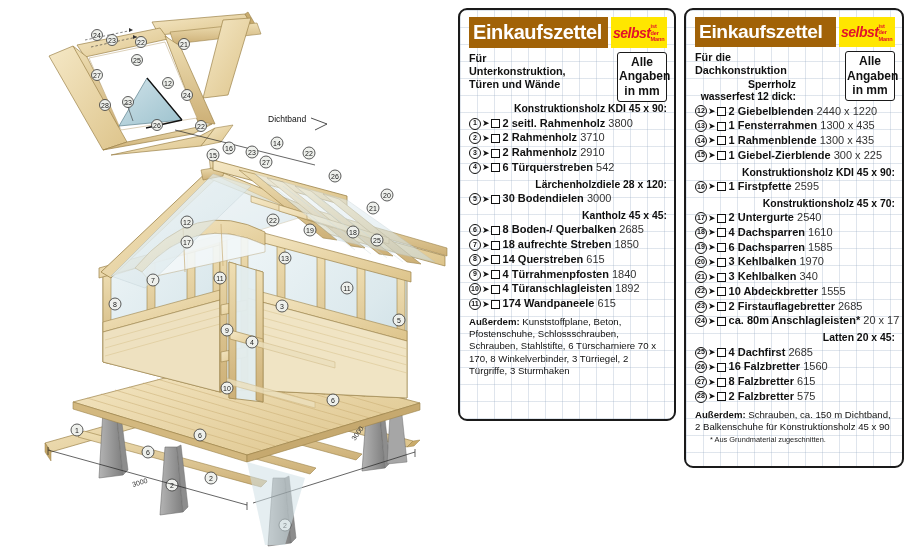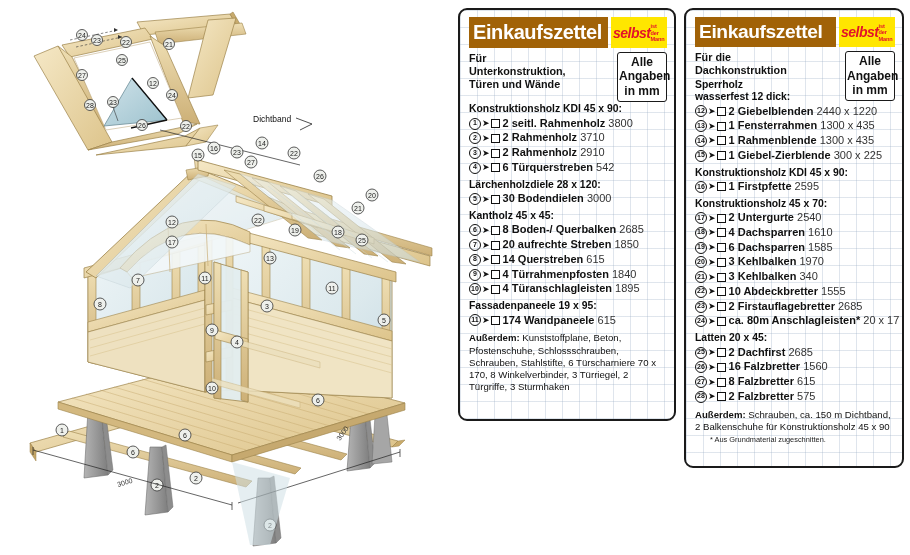--- a/index.html
+++ b/index.html
@@ -11,21 +11,21 @@
     overflow: hidden;
   }
   #page {
     position: relative;
     width: 910px; height: 555px;
     background: #ffffff;
   }
 
   
   #illustration {
-    position: absolute; left: 0; top: 0;
+    position: absolute; left: 15px; top: 0;
     width: 455px; height: 555px;
   }
   #illustration svg { display: block; }
 
   .callout-label {
     font-family: "Liberation Sans", sans-serif;
     font-size: 7px;
     fill: #1a1a1a;
   }
   .dim-text {
@@ -127,20 +127,21 @@
     background: #fff;
     margin-left: 45px;
   }
 
   .group-head {
     font-weight: bold;
     font-size: 10.4px;
     color: #0d0d0d;
     margin: 4px 0 1px;
     line-height: 1.2;
+    text-align: right;
   }
   #list-left .group-head.first, #list-right .group-head.first { margin-top: 1px; }
 
   .item {
     display: flex;
     align-items: center;
     gap: 0px;
     margin: 0 0 1px 0;
     line-height: 1.25;
     white-space: nowrap;
@@ -691,43 +692,42 @@
         <div class="item">
           <span class="num">6</span>
           <span class="arrow">➤</span>
           <span class="chk"></span>
           <span class="item-txt"><b>8 Boden-/ Querbalken</b> <span class="dim">2685</span></span>
         </div>
         <div class="item">
           <span class="num">7</span>
           <span class="arrow">➤</span>
           <span class="chk"></span>
-          <span class="item-txt"><b>20 aufrechte Streben</b> <span class="dim">1850</span></span>
+          <span class="item-txt"><b>18 aufrechte Streben</b> <span class="dim">1850</span></span>
         </div>
         <div class="item">
           <span class="num">8</span>
           <span class="arrow">➤</span>
           <span class="chk"></span>
           <span class="item-txt"><b>14 Querstreben</b> <span class="dim">615</span></span>
         </div>
         <div class="item">
           <span class="num">9</span>
           <span class="arrow">➤</span>
           <span class="chk"></span>
           <span class="item-txt"><b>4 Türrahmenpfosten</b> <span class="dim">1840</span></span>
         </div>
 
         <div class="item">
           <span class="num">10</span>
           <span class="arrow">➤</span>
           <span class="chk"></span>
-          <span class="item-txt"><b>4 Türanschlagleisten</b> <span class="dim">1895</span></span>
-        </div>
-
-        <div class="group-head">Fassadenpaneele 19 x 95:</div>
+          <span class="item-txt"><b>4 Türanschlagleisten</b> <span class="dim">1892</span></span>
+        </div>
+
         <div class="item">
           <span class="num">11</span>
           <span class="arrow">➤</span>
           <span class="chk"></span>
           <span class="item-txt"><b>174 Wandpaneele</b> <span class="dim">615</span></span>
         </div>
 
       </div>
 
       <div class="outro">
@@ -846,21 +846,21 @@
           <span class="arrow">➤</span>
           <span class="chk"></span>
           <span class="item-txt"><b>ca. 80m Anschlagleisten*</b> <span class="dim">20 x 17</span></span>
         </div>
 
         <div class="group-head">Latten 20 x 45:</div>
         <div class="item">
           <span class="num">25</span>
           <span class="arrow">➤</span>
           <span class="chk"></span>
-          <span class="item-txt"><b>2 Dachfirst</b> <span class="dim">2685</span></span>
+          <span class="item-txt"><b>4 Dachfirst</b> <span class="dim">2685</span></span>
         </div>
         <div class="item">
           <span class="num">26</span>
           <span class="arrow">➤</span>
           <span class="chk"></span>
           <span class="item-txt"><b>16 Falzbretter</b> <span class="dim">1560</span></span>
         </div>
         <div class="item">
           <span class="num">27</span>
           <span class="arrow">➤</span>

